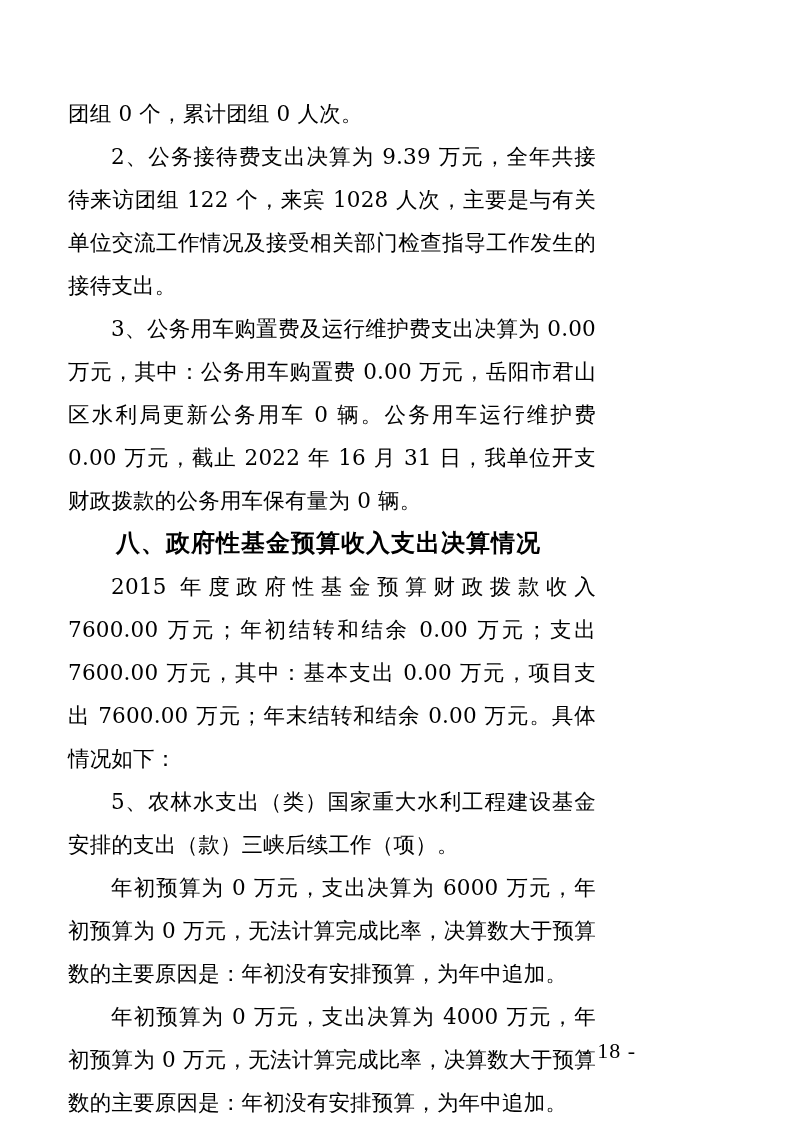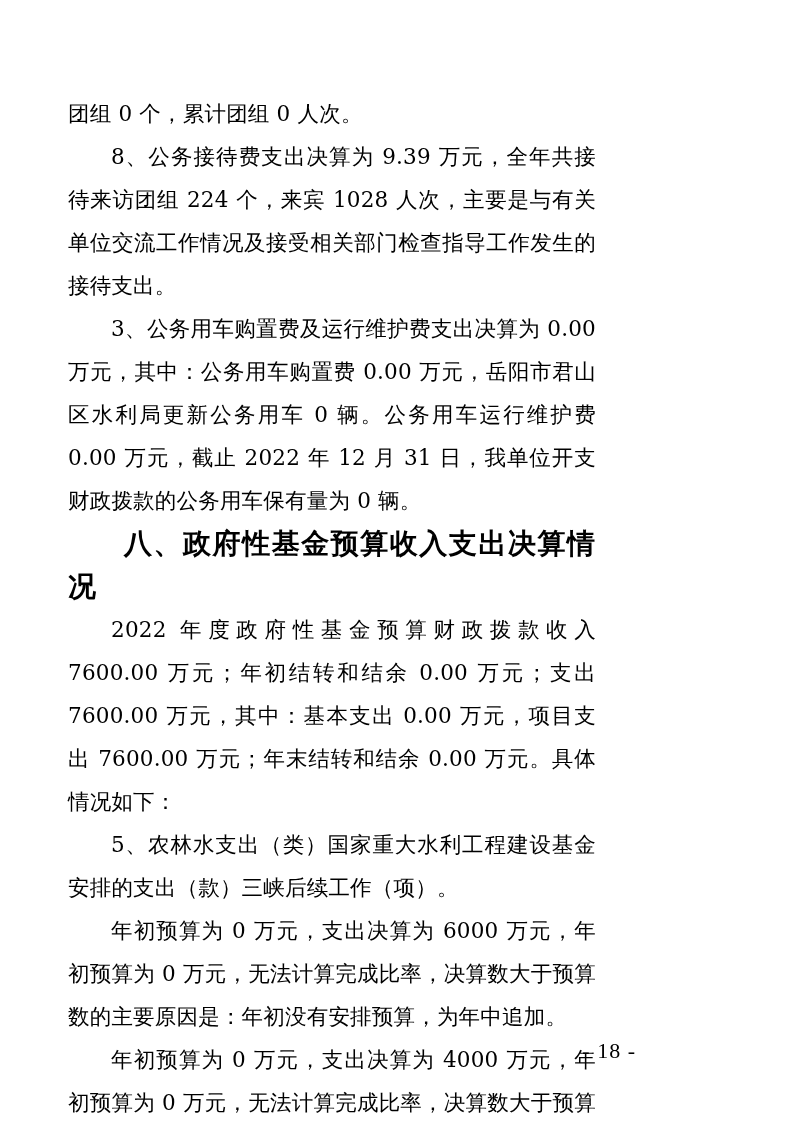--- a/index.html
+++ b/index.html
@@ -36,43 +36,43 @@
   }
   .para {
     text-indent: 2em;
   }
   .para-noindent {
     text-indent: 0;
   }
   .heading {
     text-indent: 2em;
     font-weight: bold;
-    font-family: Liberation Sans, sans-serif;
+    font-family: Liberation Serif, serif;
     letter-spacing: 1px;
-    font-size: 28px;
+    font-size: 24px;
   }
   .footer {
     position: absolute;
     left: 0;
     right: 0;
     bottom: 58px;
     text-align: right;
     font-size: 22px;
     font-family: Liberation Serif, serif;
     letter-spacing: 1px;
   }
 </style>
 </head>
 <body>
 
 <div class="page">
   <div class="doc-body">
     <p class="para-noindent">团组 0 个，累计团组 0 人次。</p>
-    <p class="para">8、公务接待费支出决算为 9.39 万元，全年共接待来访团组 224 个，来宾 1028 人次，主要是与有关单位交流工作情况及接受相关部门检查指导工作发生的接待支出。</p>
-    <p class="para">3、公务用车购置费及运行维护费支出决算为 0.00 万元，其中：公务用车购置费 0.00 万元，岳阳市君山区水利局更新公务用车 0 辆。公务用车运行维护费 0.00 万元，截止 2022 年 12 月 31 日，我单位开支财政拨款的公务用车保有量为 0 辆。</p>
+    <p class="para">2、公务接待费支出决算为 9.39 万元，全年共接待来访团组 122 个，来宾 1028 人次，主要是与有关单位交流工作情况及接受相关部门检查指导工作发生的接待支出。</p>
+    <p class="para">3、公务用车购置费及运行维护费支出决算为 0.00 万元，其中：公务用车购置费 0.00 万元，岳阳市君山区水利局更新公务用车 0 辆。公务用车运行维护费 0.00 万元，截止 2022 年 16 月 31 日，我单位开支财政拨款的公务用车保有量为 0 辆。</p>
     <p class="heading">八、政府性基金预算收入支出决算情况</p>
-    <p class="para">2022 年度政府性基金预算财政拨款收入 7600.00 万元；年初结转和结余 0.00 万元；支出 7600.00 万元，其中：基本支出 0.00 万元，项目支出 7600.00 万元；年末结转和结余 0.00 万元。具体情况如下：</p>
+    <p class="para">2015 年度政府性基金预算财政拨款收入 7600.00 万元；年初结转和结余 0.00 万元；支出 7600.00 万元，其中：基本支出 0.00 万元，项目支出 7600.00 万元；年末结转和结余 0.00 万元。具体情况如下：</p>
     <p class="para">5、农林水支出（类）国家重大水利工程建设基金安排的支出（款）三峡后续工作（项）。</p>
     <p class="para">年初预算为 0 万元，支出决算为 6000 万元，年初预算为 0 万元，无法计算完成比率，决算数大于预算数的主要原因是：年初没有安排预算，为年中追加。</p>
     <p class="para">年初预算为 0 万元，支出决算为 4000 万元，年初预算为 0 万元，无法计算完成比率，决算数大于预算数的主要原因是：年初没有安排预算，为年中追加。</p>
   </div>
   <div class="footer">- 18 -</div>
 </div>
 
 </body></html>

